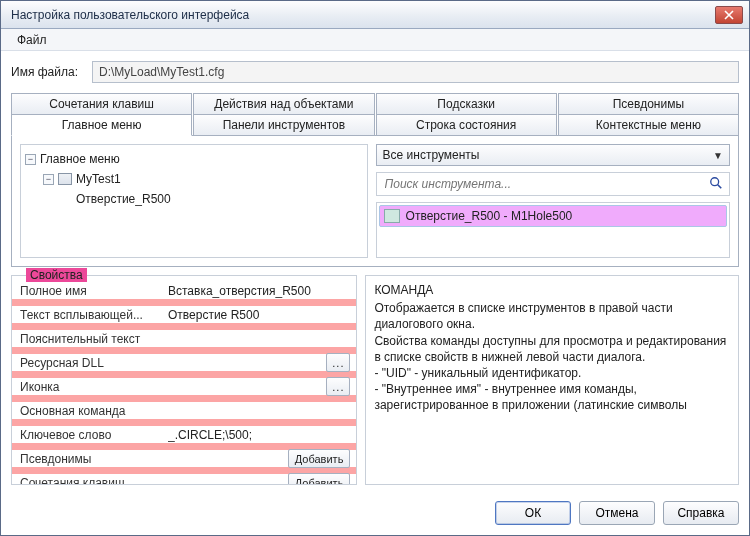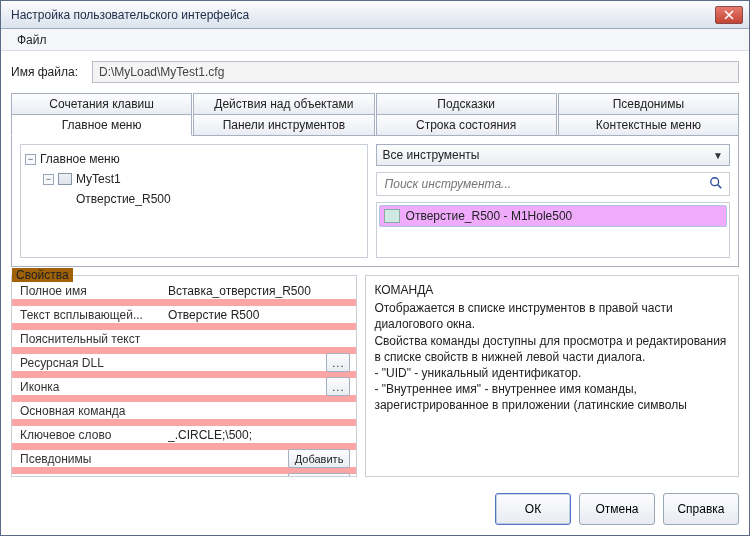--- a/index.html
+++ b/index.html
@@ -33,33 +33,33 @@
   .tool-item { height:22px; display:flex; align-items:center; padding:0 4px; gap:6px; border:1px solid transparent; }
   .tool-item.sel { background:#f0abfc; border:1px solid #aac6e6; border-radius:2px; }
   .tool-item .sw { width:16px; height:14px; border:1px solid #8aa; background:#cfe8e0; }
   .tree-node { display:flex; align-items:center; height:20px; gap:4px; }
   .tree-exp { width:11px; height:11px; border:1px solid #9aa6b5; display:flex; align-items:center; justify-content:center; font-size:9px; line-height:9px; cursor:pointer; color:#445; background:#f7f9fc;}
   .tree-icon { width:14px; height:12px; border:1px solid #8895a6; background:linear-gradient(#eef1f5,#dde3ec); }
   .ind1 { margin-left:18px; }
   .ind2 { margin-left:36px; }
   .mid-row { display:flex; gap:8px; flex:1; min-height:0; margin-top:8px; }
   .props-fieldset { flex:1; border:1px solid #c8cfd9; position:relative; padding:6px 0 0 0; min-width:0; display:flex; }
-  .props-legend { position:absolute; top:-8px; left:0; background:#a16207; padding:0 4px; font-size:12px; }
+  .props-legend { position:absolute; top:-8px; left:14px; background:#ec4899; padding:0 4px; font-size:12px; }
   .props-scroll { flex:1; overflow-y:auto; overflow-x:hidden; }
   .props-grid { width:100%; }
   .prow { display:flex; height:24px; border-bottom:7px solid #fca5a5; align-items:center; }
   .pname { width:150px; padding:0 8px; color:#333; white-space:nowrap; overflow:hidden; text-overflow:ellipsis; }
   .pval { flex:1; padding:0 6px; display:flex; align-items:center; gap:4px; min-width:0;}
   .pval .txt { flex:1; white-space:nowrap; overflow:hidden; text-overflow:ellipsis; }
   .ellips-btn, .add-btn { height:19px; border:1px solid #a6b0c0; background:linear-gradient(#fdfdfe,#e9edf3); font-size:11px; padding:0 6px; cursor:pointer; display:flex; align-items:center; border-radius:2px; }
   .ellips-btn { width:24px; justify-content:center; letter-spacing:1px; }
   .help-panel { flex:1.05; border:1px solid #c8cfd9; padding:4px 2px 4px 8px; overflow:auto; min-width:0; line-height:1.35; }
   .help-panel .h { text-transform:uppercase; margin:2px 0 2px 0; }
   .footer { display:flex; justify-content:flex-end; gap:8px; padding:8px 10px 10px 10px; }
-  .btn { min-width:76px; height:32px; border:1px solid #9aa6b5; background:linear-gradient(#fdfdfe,#e7ebf1); border-radius:3px; cursor:pointer; font-size:12px; padding:0 10px; }
+  .btn { min-width:76px; height:24px; border:1px solid #9aa6b5; background:linear-gradient(#fdfdfe,#e7ebf1); border-radius:3px; cursor:pointer; font-size:12px; padding:0 10px; }
   .btn.default { border-color:#4f77c2; box-shadow:0 0 0 1px rgba(79,119,194,.3) inset; }
   ::-webkit-scrollbar { width:16px; height:16px; }
   ::-webkit-scrollbar-track { background:#f0f2f5; border-left:1px solid #d9dfe8; }
   ::-webkit-scrollbar-thumb { background:linear-gradient(#e9edf3,#d8deea); border:1px solid #b6bfcc; border-radius:2px; }
   ::-webkit-scrollbar-button { height:16px; background:linear-gradient(#f7f8fb,#e1e6ee); border:1px solid #b6bfcc; }
 </style>
 </head>
 <body>
 
 <div class="window">

